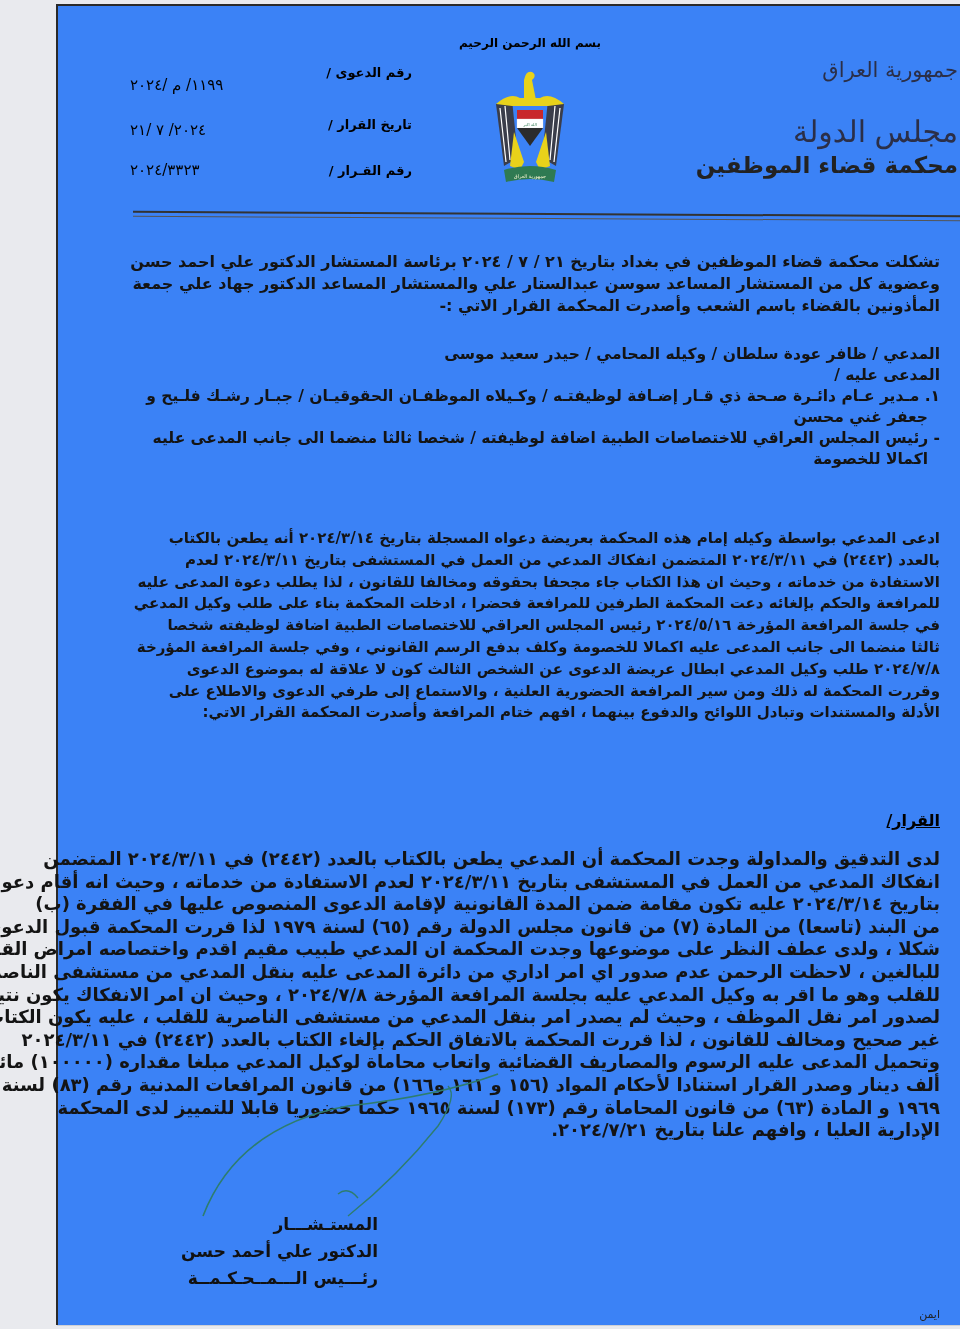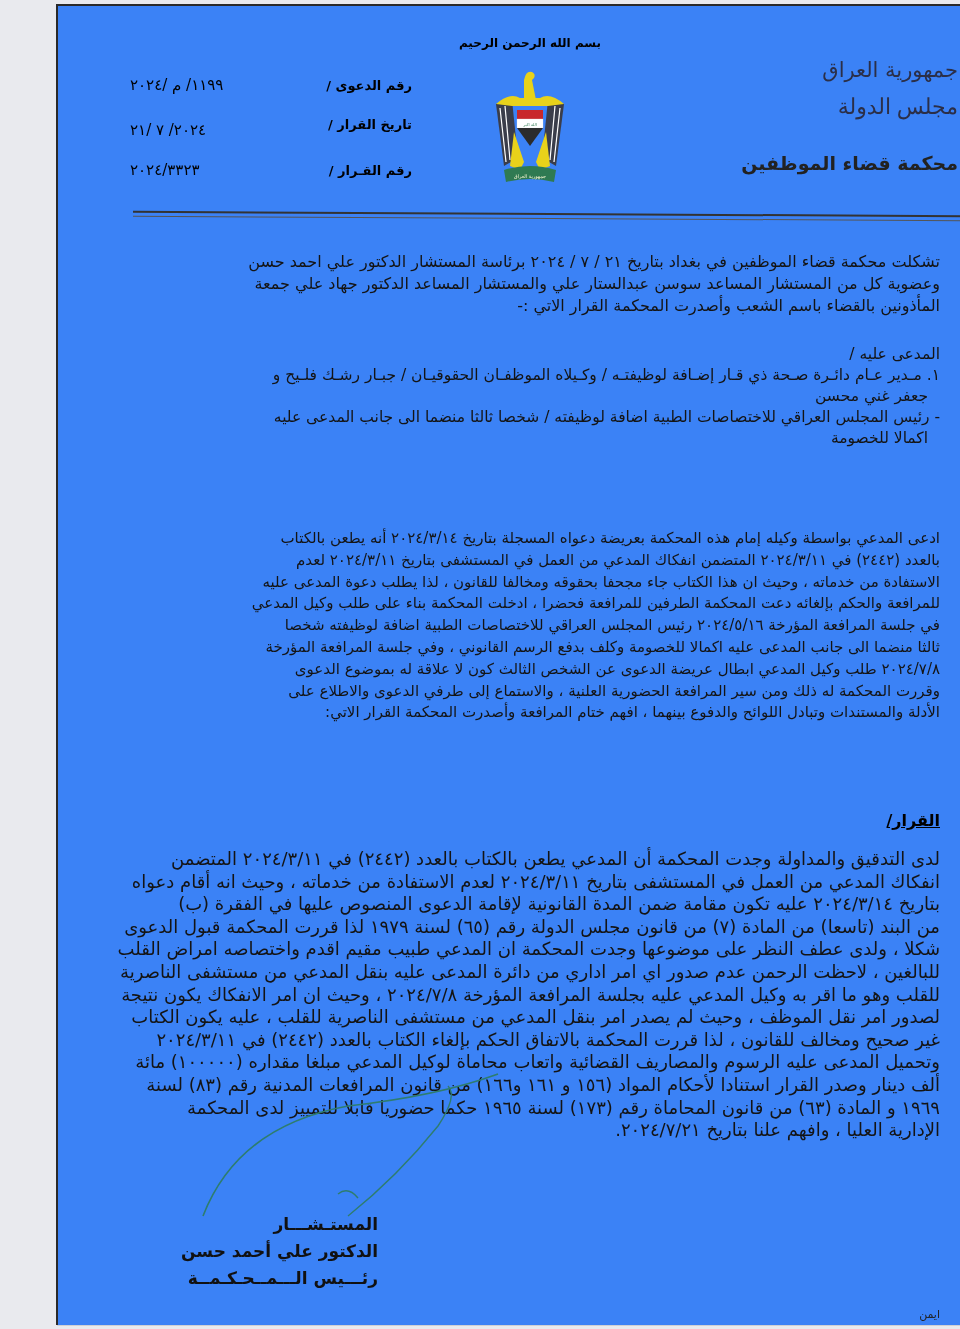--- a/index.html
+++ b/index.html
@@ -14,29 +14,29 @@
     border-top: 2px solid #2a2a2a;
     border-left: 2px solid #2a2a2a;
     box-shadow: 1px 1px 0 #cfd0d4;
     margin-left: 48px;
   }
   .abs { position: absolute; }
   .rtl { direction: rtl; unicode-bidi: plaintext; }
   .basmala { left: 0; width: 944px; top: 30px; text-align: center; font-size: 12px; font-weight: bold; }
   .hdr-right { right: 44px; text-align: right; color: #222; }
   .hdr-line1 { top: 52px; font-size: 21px; font-family: "DejaVu Serif", serif; letter-spacing: -1px; color:#2b2f48; }
-  .hdr-line2 { top: 88px; font-size: 22px; font-family: Liberation Serif, serif; color:#2b2f48; }
-  .hdr-line3 { top: 146px; font-size: 19px; font-weight: bold; }
+  .hdr-line2 { top: 108px; font-size: 30px; font-family: Liberation Sans, sans-serif; color:#2b2f48; }
+  .hdr-line3 { top: 146px; font-size: 23px; font-weight: bold; }
   .meta-label { right: 590px; font-size: 13px; font-weight: bold; }
   .meta-value { left: 72px; font-size: 15px; font-weight: normal; letter-spacing: 1px; }
   .rule1 { left: 75px; width: 830px; top: 207px; height: 2px; background: #333; transform: rotate(0.3deg); }
   .rule2 { left: 75px; width: 830px; top: 212px; height: 1px; background: #555; transform: rotate(0.3deg); }
   .para {
     right: 62px; width: 830px; text-align: justify; text-align-last: right;
-    font-size: 15.5px; font-weight: normal; line-height: 21.5px; color: #141414;
+    font-size: 15.5px; font-weight: bold; line-height: 21.5px; color: #141414;
   }
   .line { display: block; white-space: nowrap; text-align: right; }
   .heading-u { text-decoration: underline; font-size: 16px; font-weight: bold; }
   .sig { text-align: right; font-weight: bold; font-size: 17px; line-height: 27px; color: #111; }
   .emblem svg { display: block; }
   .sigmark { pointer-events: none; }
 </style>
 </head>
 <body>
 
@@ -71,37 +71,38 @@
       <text x="40" y="60" font-size="4" text-anchor="middle" fill="#2f7a52">الله اكبر</text>
 
       <path d="M24 66 L34 96 L30 104 L20 100 Z" fill="#e8d21a"></path>
       <path d="M56 66 L46 96 L50 104 L60 100 Z" fill="#e8d21a"></path>
 
       <path d="M14 104 Q40 96 66 104 L64 116 Q40 110 16 116 Z" fill="#2f7a52"></path>
       <text x="40" y="112" font-size="5" text-anchor="middle" fill="#f4f4d0">جمهورية العراق</text>
     </svg>
   </div>
 
-  <div class="abs meta-label rtl" style="top:72px;text-align:center;">رقم الدعوى /</div>
+  <div class="abs meta-label rtl" style="top:59px;text-align:center;">رقم الدعوى /</div>
   <div class="abs meta-value rtl" style="top:70px;">١١٩٩/ م /٢٠٢٤</div>
   <div class="abs meta-label rtl" style="top:111px;text-align:center;">تاريخ القرار /</div>
   <div class="abs meta-value rtl" style="top:115px;">٢٠٢٤/ ٧ /٢١</div>
   <div class="abs meta-label rtl" style="top:157px;">رقم القـرار /</div>
   <div class="abs meta-value rtl" style="top:155px;">٢٠٢٤/٣٣٢٣</div>
 
   <div class="abs rule1"></div>
   <div class="abs rule2"></div>
 
   <div class="abs para rtl" style="top:245px; font-size:16px; line-height:22px;">
     <span class="line">تشكلت محكمة قضاء الموظفين في بغداد بتاريخ ٢١ / ٧ / ٢٠٢٤ برئاسة المستشار الدكتور علي احمد حسن</span>
     <span class="line">وعضوية كل من المستشار المساعد سوسن عبدالستار علي والمستشار المساعد الدكتور جهاد علي جمعة</span>
     <span class="line">المأذونين بالقضاء باسم الشعب وأصدرت المحكمة القرار الاتي :-</span>
   </div>
 
   <div class="abs para rtl" style="top:338px; font-size:15.5px; line-height:21px;">
+    <span class="line">المدعي / ظافر عودة سلطان / وكيله المحامي / حيدر سعيد موسى</span>
     <span class="line">المدعى عليه /</span>
     <span class="line">١. مـدير عـام دائـرة صـحة ذي قـار إضـافة لوظيفتـه / وكـيلاه الموظفـان الحقوقيـان / جبـار رشـك فلـيح و</span>
     <span class="line" style="padding-right:12px;">جعفر غني محسن</span>
     <span class="line">- رئيس المجلس العراقي للاختصاصات الطبية اضافة لوظيفته / شخصا ثالثا منضما الى جانب المدعى عليه</span>
     <span class="line" style="padding-right:12px;">اكمالا للخصومة</span>
   </div>
 
   <div class="abs para rtl" style="top:522px; font-size:15px; line-height:21.8px;">
     <span class="line">ادعى المدعي بواسطة وكيله إمام هذه المحكمة بعريضة دعواه المسجلة بتاريخ ٢٠٢٤/٣/١٤ أنه يطعن بالكتاب</span>
     <span class="line">بالعدد (٢٤٤٢) في ٢٠٢٤/٣/١١ المتضمن انفكاك المدعي من العمل في المستشفى بتاريخ ٢٠٢٤/٣/١١ لعدم</span>

